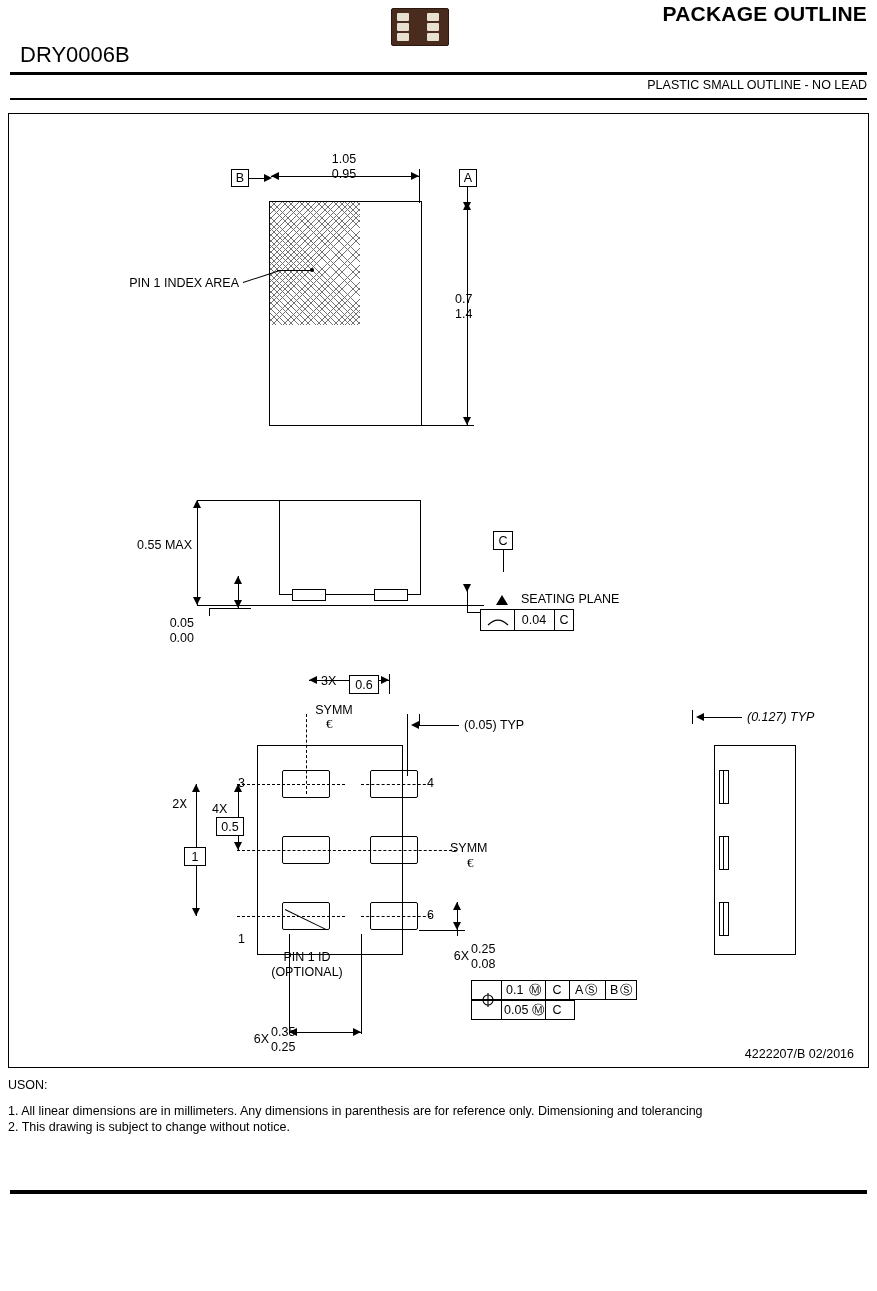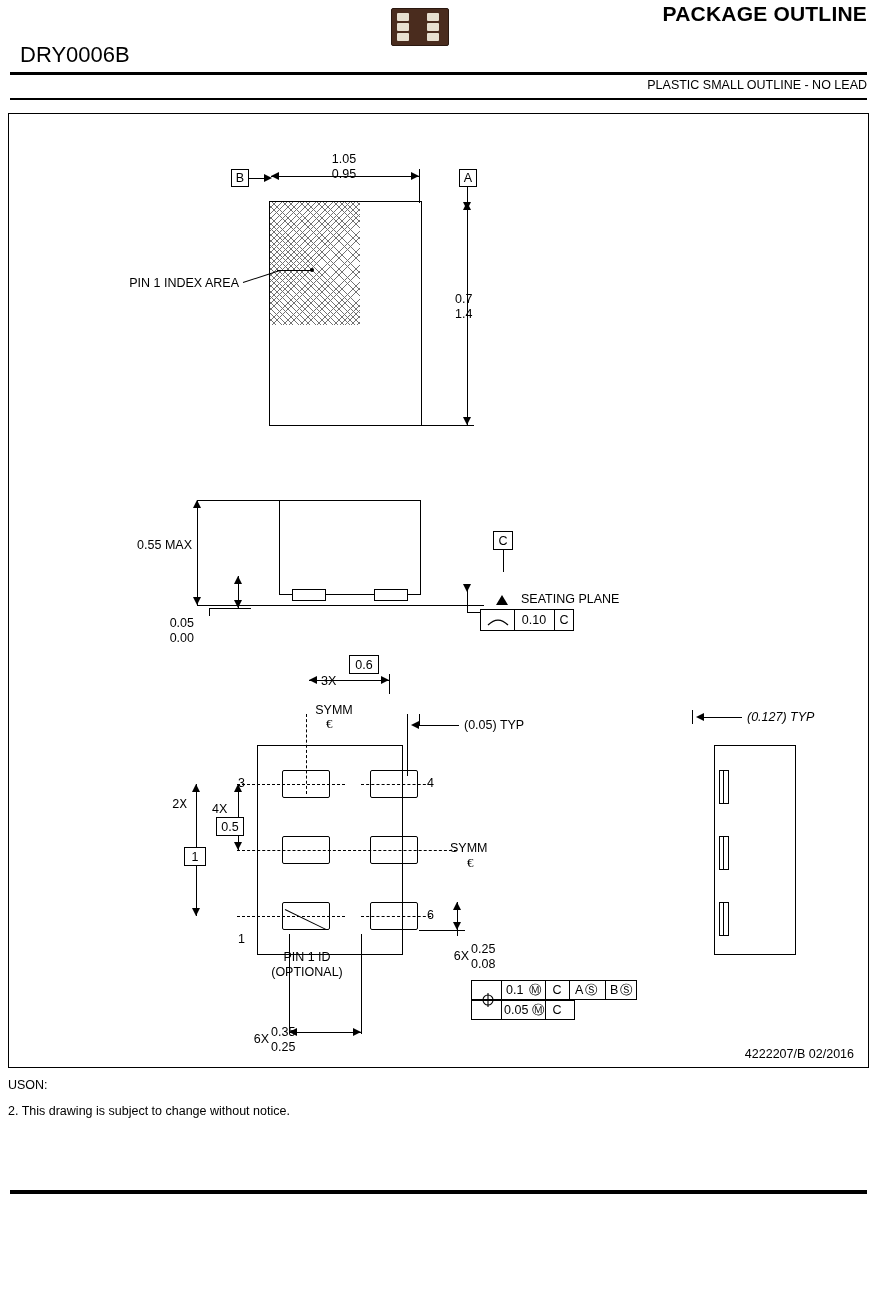--- a/index.html
+++ b/index.html
@@ -266,21 +266,21 @@
     <div class="arrow-d" style="left:454px; top:470px;"></div>
     <div class="ln hln" style="left:458px; top:498px; width:60px;"></div>
     <div class="ln vln" style="left:518px; top:498px; height:10px;"></div>
 
     <div class="box" style="left:471px; top:495px; width:94px; height:22px; background:#fff;"></div>
     <div class="ln vln" style="left:505px; top:495px; height:22px;"></div>
     <div class="ln vln" style="left:545px; top:495px; height:22px;"></div>
     <svg style="position:absolute; left:478px; top:501px;" width="22" height="11" viewBox="0 0 22 11">
       <path d="M1 10 Q 11 0 21 10" fill="none" stroke="#000" stroke-width="1.2"></path>
     </svg>
-    <div class="lbl c" style="left:505px; top:499px; width:40px;">0.10</div>
+    <div class="lbl c" style="left:505px; top:499px; width:40px;">0.04</div>
     <div class="lbl c" style="left:545px; top:499px; width:20px;">C</div>
 
     <div class="box" style="left:248px; top:631px; width:146px; height:210px;"></div>
 
     <div class="box" style="left:273px; top:656px; width:48px; height:28px; border-radius:2px;"></div>
     <div class="box" style="left:361px; top:656px; width:48px; height:28px; border-radius:2px;"></div>
     <div class="box" style="left:273px; top:722px; width:48px; height:28px; border-radius:2px;"></div>
     <div class="box" style="left:361px; top:722px; width:48px; height:28px; border-radius:2px;"></div>
     <div class="box" style="left:273px; top:788px; width:48px; height:28px; border-radius:2px;"></div>
     <div class="box" style="left:361px; top:788px; width:48px; height:28px; border-radius:2px;"></div>
@@ -290,21 +290,21 @@
     <div class="dash-h" style="left:228px; top:802px; width:108px;"></div>
     <div class="dash-h" style="left:352px; top:670px; width:70px;"></div>
     <div class="dash-h" style="left:352px; top:802px; width:70px;"></div>
     <div class="dash-v" style="left:297px; top:600px; height:80px;"></div>
 
     <div class="ln hln" style="left:300px; top:566px; width:80px;"></div>
     <div class="arrow-l" style="left:300px; top:562px;"></div>
     <div class="arrow-r" style="left:372px; top:562px;"></div>
     <div class="ln vln" style="left:380px; top:560px; height:20px;"></div>
     <div class="lbl" style="left:312px; top:560px;">3X</div>
-    <div class="dbox" style="left:340px; top:541px; width:30px; height:19px; line-height:18px;">0.6</div>
+    <div class="dbox" style="left:340px; top:561px; width:30px; height:19px; line-height:18px;">0.6</div>
 
     <div class="lbl c" style="left:295px; top:589px; width:60px;">SYMM</div>
     <div class="symm-sym" style="left:317px; top:602px;">€</div>
 
     <div class="lbl" style="left:455px; top:604px;">(0.05) TYP</div>
     <div class="ln hln" style="left:410px; top:611px; width:40px;"></div>
     <div class="arrow-l" style="left:402px; top:607px;"></div>
     <div class="ln vln" style="left:398px; top:600px; height:62px;"></div>
     <div class="ln vln" style="left:410px; top:600px; height:12px;"></div>
 
@@ -385,19 +385,20 @@
     <div class="lbl" style="left:738px; top:596px;font-style:italic;">(0.127) TYP</div>
     <div class="ln hln" style="left:695px; top:603px; width:38px;"></div>
     <div class="arrow-l" style="left:687px; top:599px;"></div>
     <div class="ln vln" style="left:683px; top:596px; height:14px;"></div>
 
     <div class="drawnum">4222207/B   02/2016</div>
   </div>
 
   <div class="notes-title">USON:</div>
   <div class="notes-list">
+    <div>1. All linear dimensions are in millimeters. Any dimensions in parenthesis are for reference only. Dimensioning and tolerancing</div>
     <div>2. This drawing is subject to change without notice.</div>
   </div>
 
   <div class="foot-rule"></div>
 
 
 </div>
 
 </body></html>

